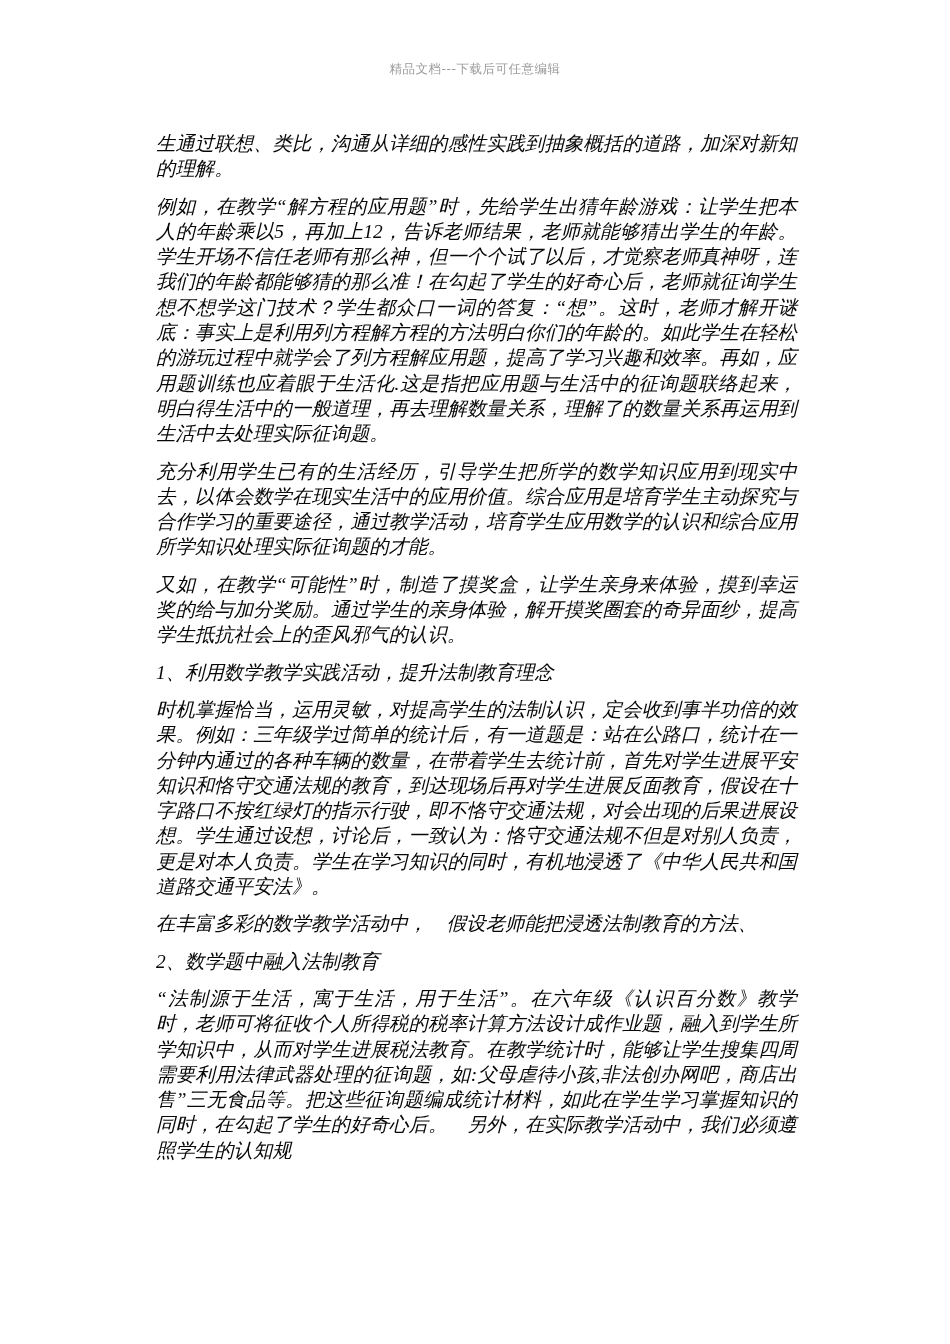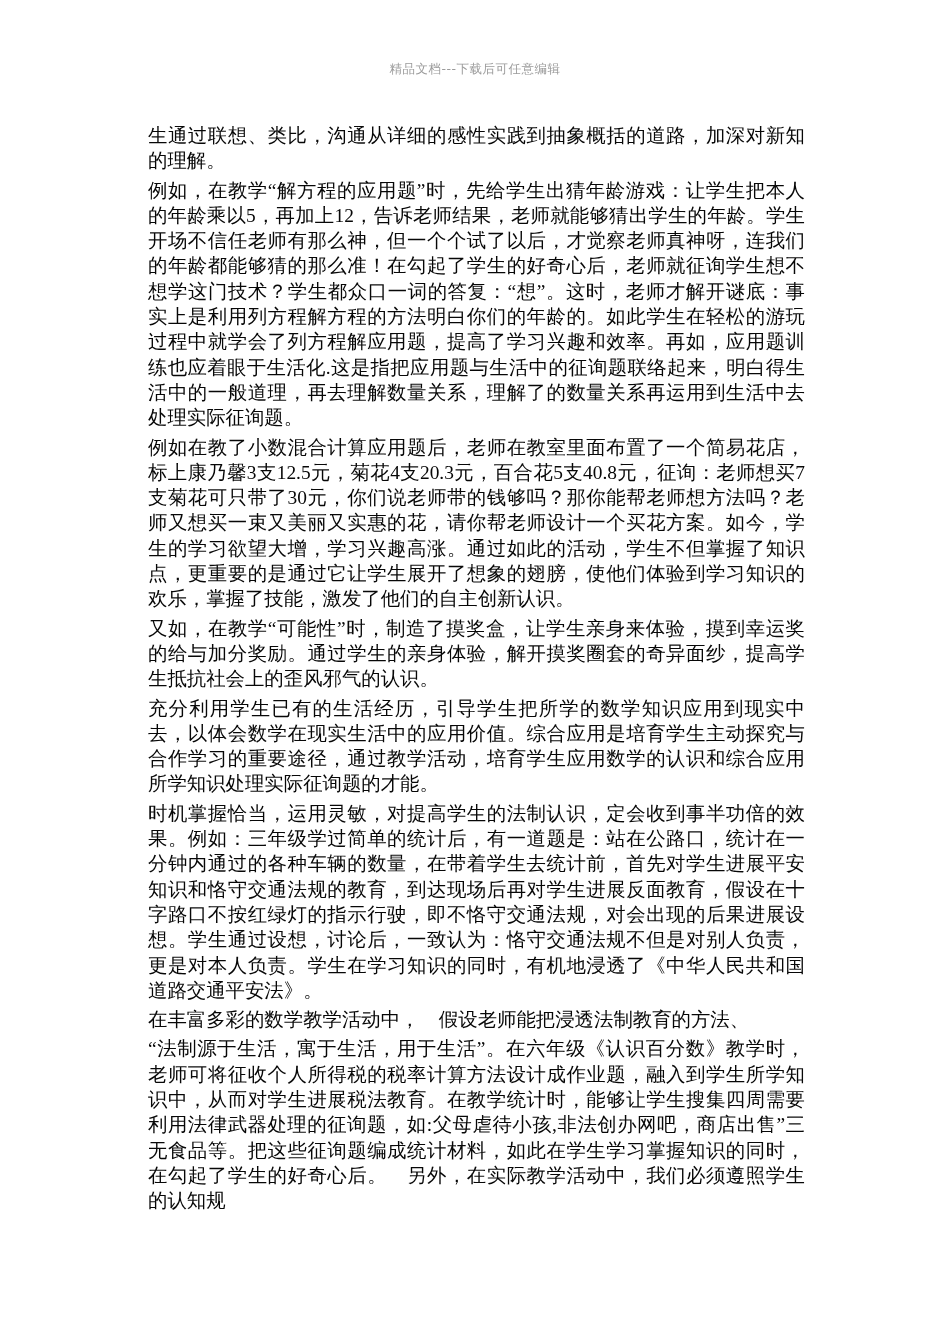--- a/index.html
+++ b/index.html
@@ -34,34 +34,36 @@
       top: 119px;
       left: 144px;
       width: 665px;
       font-size: 19.4px;
       line-height: 25.3px;
       text-align: justify;
       text-justify: inter-ideograph;
       color: #070707;
     }
     .doc-body p {
-      margin: 4px;
+      margin: 12px;
       padding: 0;
       word-break: break-all;
+      font-style: italic;
     }
   </style>
 </head>
 <body>
 
 <div class="page">
   <div class="watermark">精品文档---下载后可任意编辑</div>
 
   <div class="doc-body">
     <p>生通过联想、类比，沟通从详细的感性实践到抽象概括的道路，加深对新知的理解。</p>
     <p>例如，在教学“解方程的应用题”时，先给学生出猜年龄游戏：让学生把本人的年龄乘以5，再加上12，告诉老师结果，老师就能够猜出学生的年龄。学生开场不信任老师有那么神，但一个个试了以后，才觉察老师真神呀，连我们的年龄都能够猜的那么准！在勾起了学生的好奇心后，老师就征询学生想不想学这门技术？学生都众口一词的答复：“想”。这时，老师才解开谜底：事实上是利用列方程解方程的方法明白你们的年龄的。如此学生在轻松的游玩过程中就学会了列方程解应用题，提高了学习兴趣和效率。再如，应用题训练也应着眼于生活化.这是指把应用题与生活中的征询题联络起来，明白得生活中的一般道理，再去理解数量关系，理解了的数量关系再运用到生活中去处理实际征询题。</p>
-    <p>例如在教了小数混合计算应用题后，老师在教室里面布置了一个简易花店，标上康乃馨3支12.5元，菊花4支20.3元，百合花5支40.8元，征询：老师想买7支菊花可只带了30元，你们说老师带的钱够吗？那你能帮老师想方法吗？老师又想买一束又美丽又实惠的花，请你帮老师设计一个买花方案。如今，学生的学习欲望大增，学习兴趣高涨。通过如此的活动，学生不但掌握了知识点，更重要的是通过它让学生展开了想象的翅膀，使他们体验到学习知识的欢乐，掌握了技能，激发了他们的自主创新认识。</p>
+    <p>充分利用学生已有的生活经历，引导学生把所学的数学知识应用到现实中去，以体会数学在现实生活中的应用价值。综合应用是培育学生主动探究与合作学习的重要途径，通过教学活动，培育学生应用数学的认识和综合应用所学知识处理实际征询题的才能。</p>
     <p>又如，在教学“可能性”时，制造了摸奖盒，让学生亲身来体验，摸到幸运奖的给与加分奖励。通过学生的亲身体验，解开摸奖圈套的奇异面纱，提高学生抵抗社会上的歪风邪气的认识。</p>
-    <p>充分利用学生已有的生活经历，引导学生把所学的数学知识应用到现实中去，以体会数学在现实生活中的应用价值。综合应用是培育学生主动探究与合作学习的重要途径，通过教学活动，培育学生应用数学的认识和综合应用所学知识处理实际征询题的才能。</p>
+    <p>1、利用数学教学实践活动，提升法制教育理念</p>
     <p>时机掌握恰当，运用灵敏，对提高学生的法制认识，定会收到事半功倍的效果。例如：三年级学过简单的统计后，有一道题是：站在公路口，统计在一分钟内通过的各种车辆的数量，在带着学生去统计前，首先对学生进展平安知识和恪守交通法规的教育，到达现场后再对学生进展反面教育，假设在十字路口不按红绿灯的指示行驶，即不恪守交通法规，对会出现的后果进展设想。学生通过设想，讨论后，一致认为：恪守交通法规不但是对别人负责，更是对本人负责。学生在学习知识的同时，有机地浸透了《中华人民共和国道路交通平安法》。</p>
     <p>在丰富多彩的数学教学活动中，　假设老师能把浸透法制教育的方法、</p>
+    <p>2、数学题中融入法制教育</p>
     <p>“法制源于生活，寓于生活，用于生活”。在六年级《认识百分数》教学时，老师可将征收个人所得税的税率计算方法设计成作业题，融入到学生所学知识中，从而对学生进展税法教育。在教学统计时，能够让学生搜集四周需要利用法律武器处理的征询题，如:父母虐待小孩,非法创办网吧，商店出售”三无食品等。把这些征询题编成统计材料，如此在学生学习掌握知识的同时，在勾起了学生的好奇心后。　另外，在实际教学活动中，我们必须遵照学生的认知规</p>
   </div>
 </div>
 
 </body></html>

